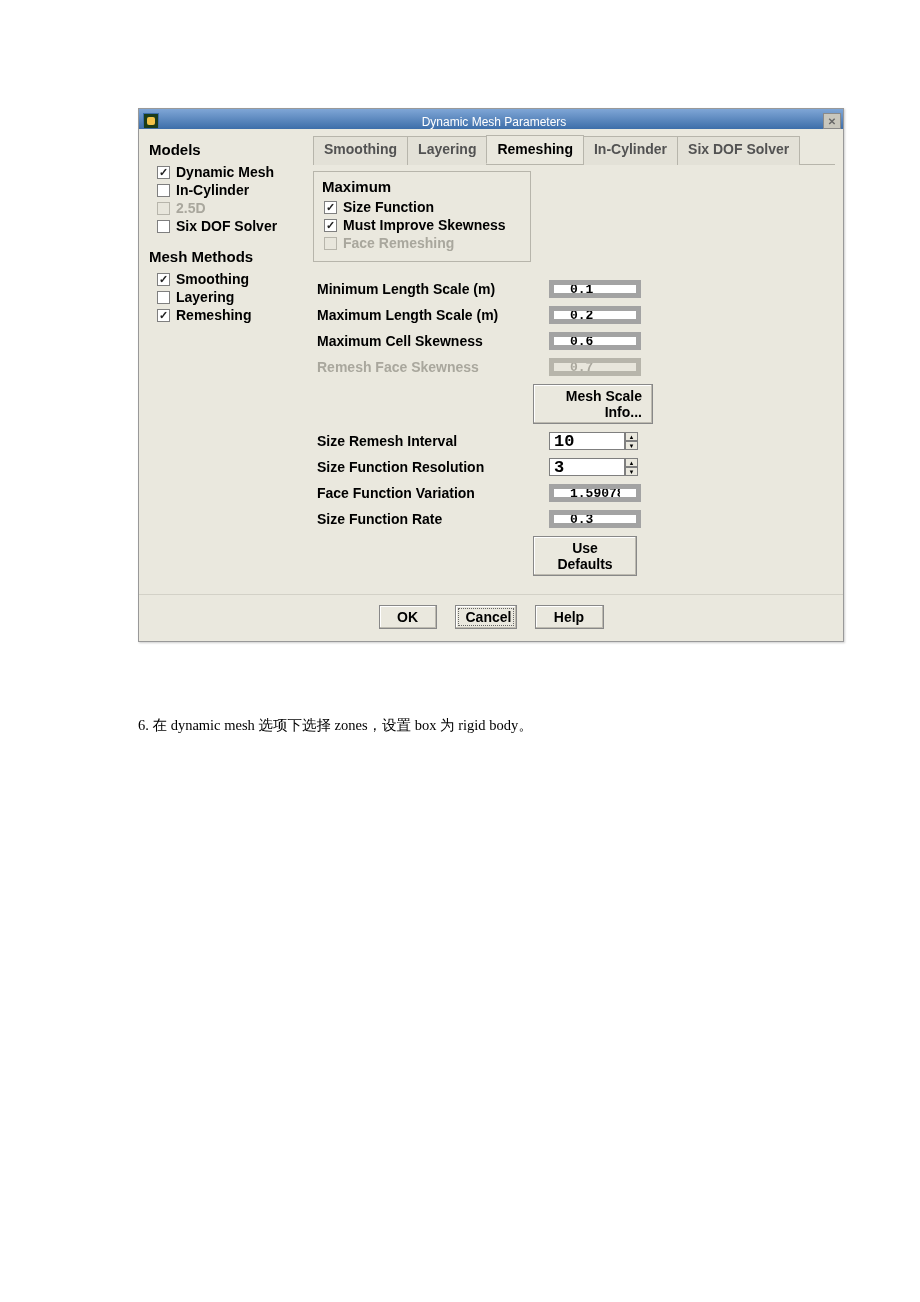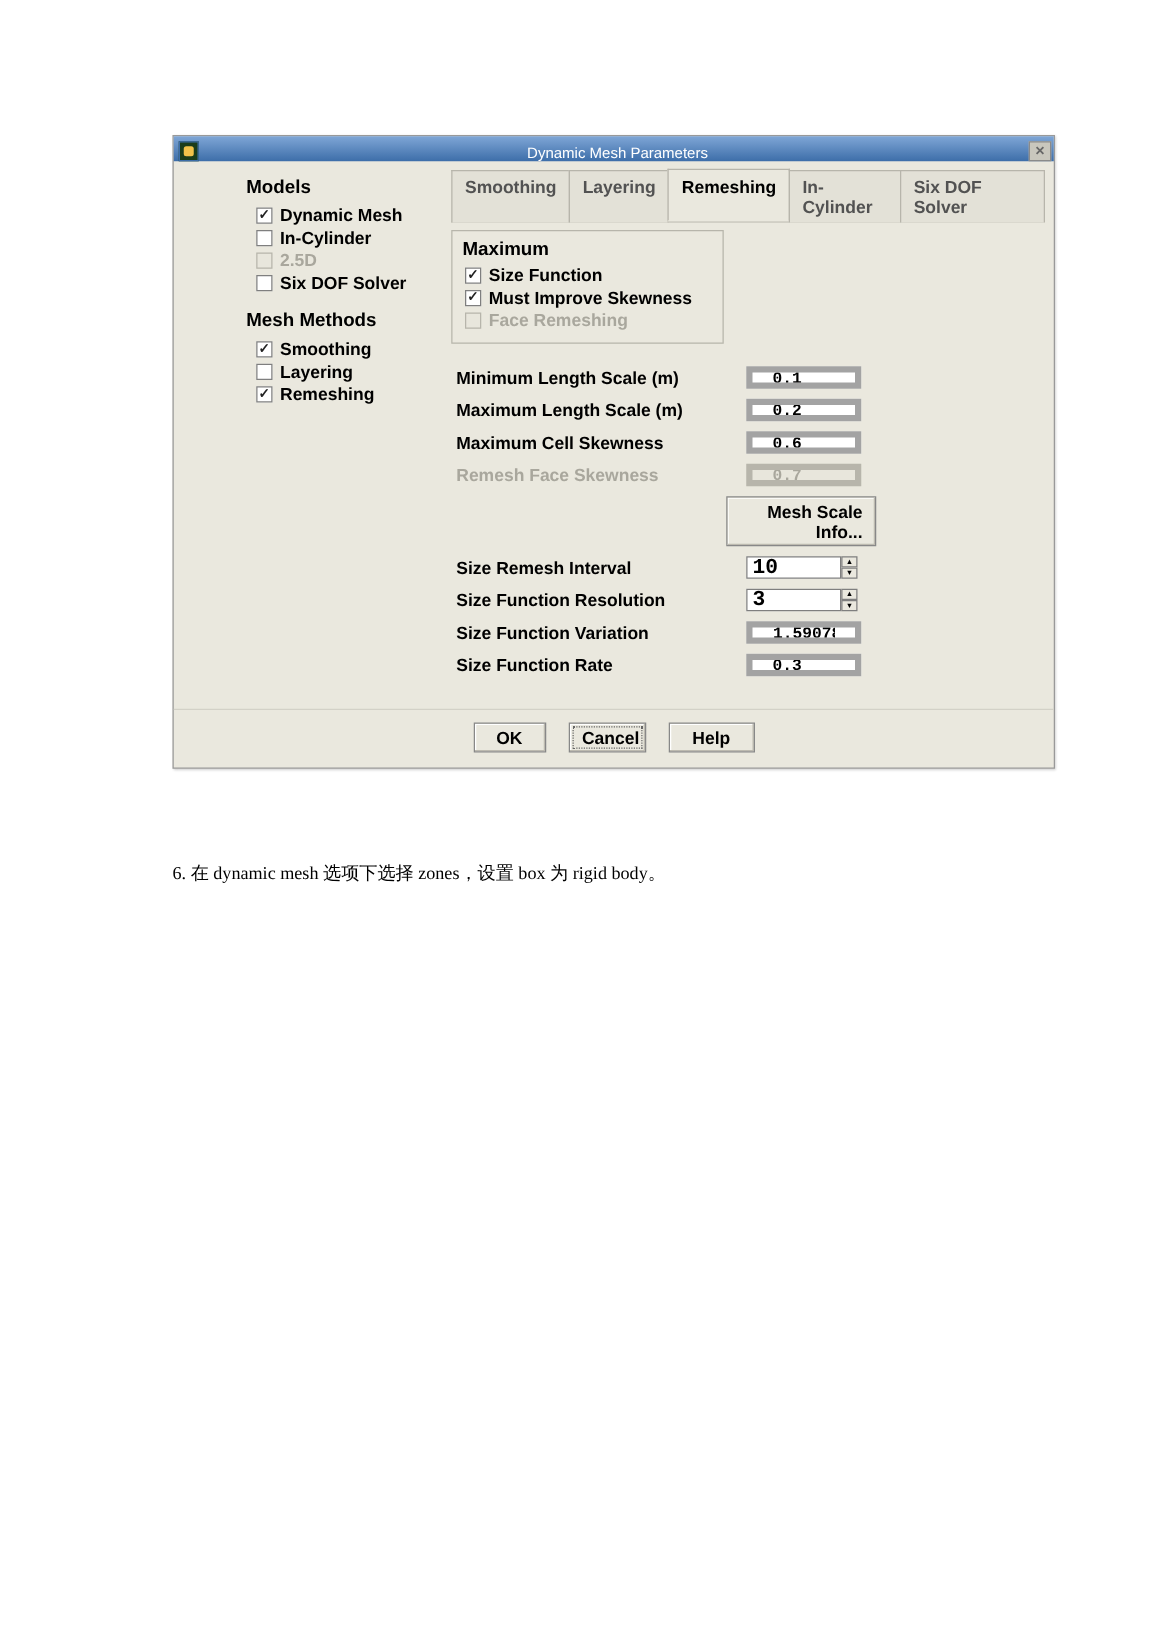--- a/index.html
+++ b/index.html
@@ -68,21 +68,20 @@
     cursor: pointer;
   }
   .body {
     display: flex;
     padding: 4px;
   }
   .sidebar {
     width: 166px;
     padding: 4px 6px 4px 6px;
     box-sizing: border-box;
-    margin-left: 48px;
   }
   .section-title {
     font-weight: bold;
     font-size: 15px;
     margin: 4px 0 6px 0;
   }
   .check-row {
     display: flex;
     align-items: center;
     margin: 2px 0 2px 8px;
@@ -397,29 +396,33 @@
                     <span>▲</span>
                   </div>
                 <div class="spin-btn">
                     <span>▼</span>
                   </div>
               </div>
             </div>
           </div>
 
           <div class="form-row">
-            <div class="label">Size Function Variation</div>
+            <div class="label">Face Function Variation</div>
             <input class="text-input" value="1.590788" style="">
           </div>
 
           <div class="form-row">
             <div class="label">Size Function Rate</div>
             <input class="text-input" value="0.3" style="">
           </div>
 
+          <div class="btn-row">
+            <div class="spacer"></div>
+            <button class="btn" style="width:104px">Use Defaults</button>
+          </div>
 
         </div>
       </div>
     </div>
 
     <div class="bottom-bar">
       <button class="btn" style="width:58px">OK</button>
       <button class="btn dotted" style="width:62px">Cancel</button>
       <button class="btn" style="width:69px">Help</button>
     </div>

